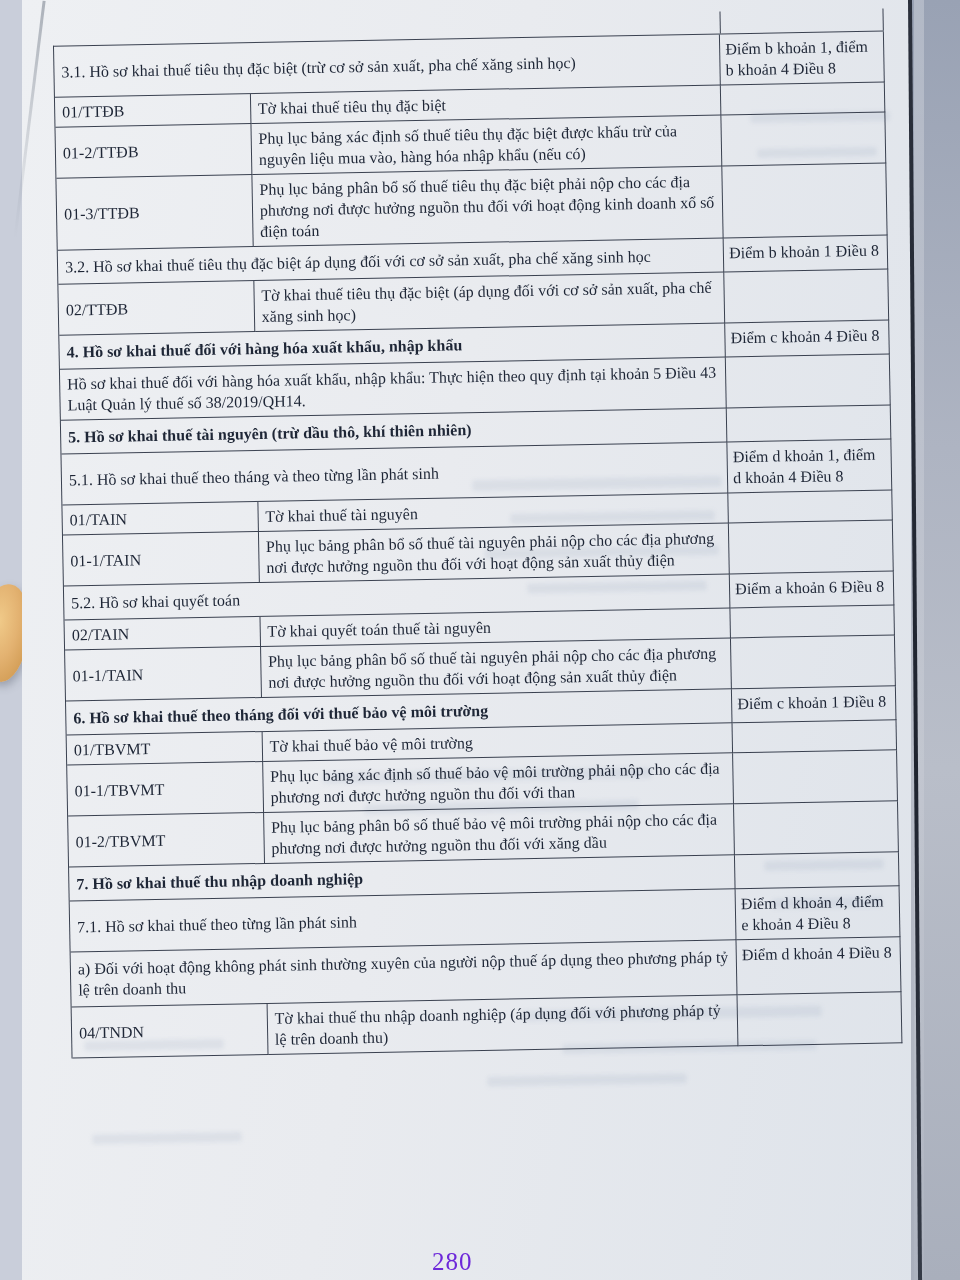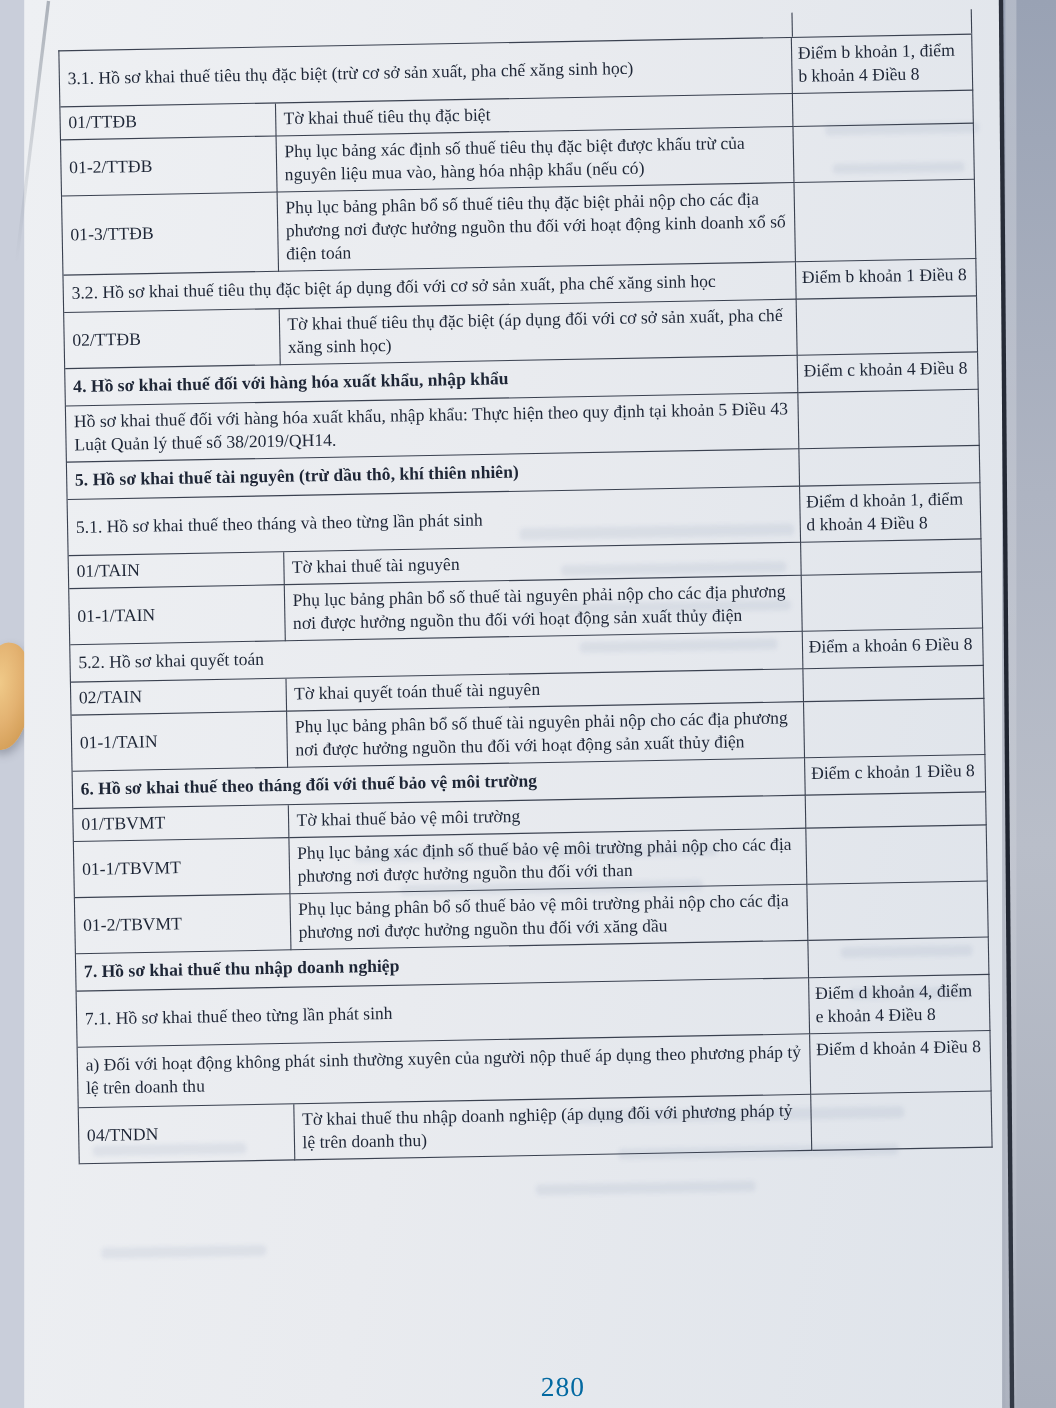--- a/index.html
+++ b/index.html
@@ -79,22 +79,22 @@
   .ccode{width:196px;display:flex;align-items:center;}
   .cdesc{width:471px;}
   .cspan{width:667px;display:flex;align-items:center;}
   .cref{width:164px;padding:4px 5px;}
   .head .cspan{font-weight:700;}
   .note .cspan{align-items:flex-start;}
   .sub .cspan, .head .cspan{padding-top:6px;padding-bottom:6px;}
 
   
   .page-number{
-    position:absolute;left:432px;top:1248px;width:100px;text-align:right;
-    font-size:25px;color:#0369a1;letter-spacing:1px;z-index:5;
+    position:absolute;left:432px;top:1248px;width:100px;text-align:left;
+    font-size:25px;color:#6d28d9;letter-spacing:1px;z-index:5;
   }
 </style>
 </head>
 <body>
 
 <div class="scene">
 
   <div class="finger"></div>
 
   <div class="page">

